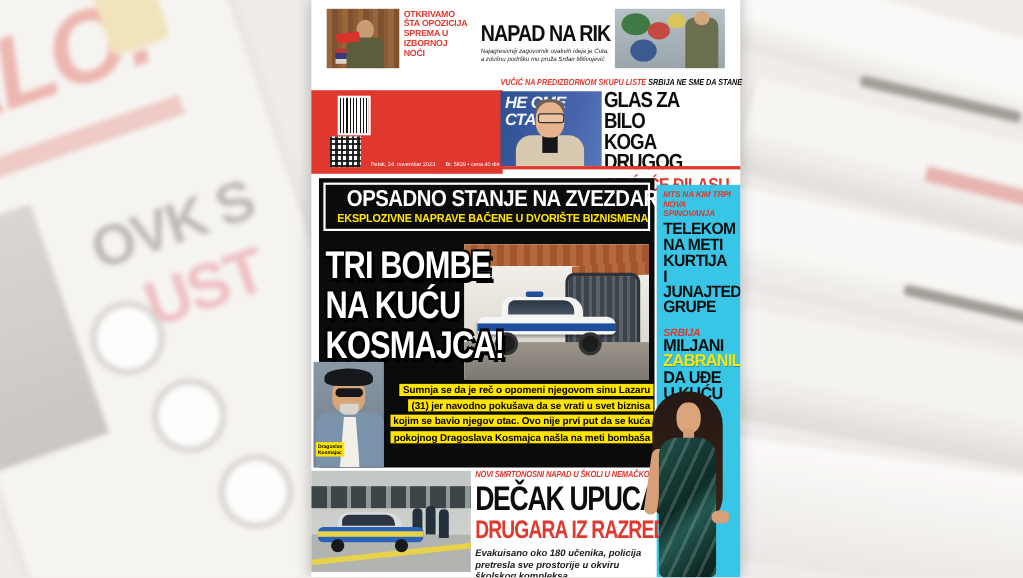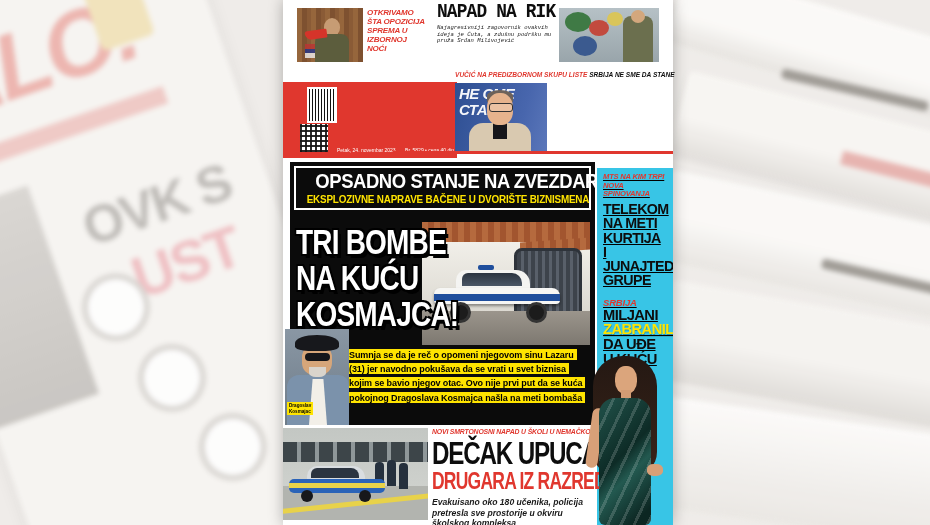--- a/index.html
+++ b/index.html
@@ -1,20 +1,20 @@
 <!DOCTYPE html>
 <html><head>
 <meta charset="utf-8">
 <style>
   html,body{margin:0;padding:0;background:#efecé9;}
   body{background:#efece9;font-family:"Liberation Sans",sans-serif;}
   .canvas{position:relative;width:930px;height:525px;overflow:hidden;background:#efece9;}
   .abs{position:absolute;}
   .pre{white-space:pre-line;}
-  .it{font-style:italic;}
+  .it{}
 
   
   .bg-left{position:absolute;left:-50px;top:-40px;width:340px;height:620px;transform:rotate(-19deg);
     background:#f7f5f2;filter:blur(2.5px);opacity:.9;overflow:hidden;box-shadow:0 0 20px rgba(0,0,0,.08);}
   .bg-alo{position:absolute;left:55px;top:30px;font-size:92px;font-weight:900;font-style:italic;color:#edb1ab;letter-spacing:-4px;}
   .bg-redbar{position:absolute;left:60px;top:150px;width:210px;height:18px;background:#f0c7c3;}
   .bg-grayphoto{position:absolute;left:-10px;top:200px;width:120px;height:220px;background:linear-gradient(#d8d5d1,#c6c3bf);}
   .bg-ovk{position:absolute;left:150px;top:230px;font-size:52px;font-weight:900;color:#bab7b3;letter-spacing:-2px;}
   .bg-ust{position:absolute;left:180px;top:290px;font-size:58px;font-weight:900;color:#f0bcc0;letter-spacing:-2px;}
   .bg-circ{position:absolute;width:56px;height:56px;border-radius:50%;background:#fff;border:6px solid #d9d6d2;}
@@ -37,21 +37,21 @@
   .page{position:absolute;left:283px;top:0;width:390px;height:525px;background:#fff;box-shadow:0 0 14px rgba(0,0,0,.28);}
 
   
   .banner-photo1{left:14px;top:8px;width:66px;height:54px;overflow:hidden;
     background:repeating-linear-gradient(90deg,#96663c 0 5px,#7e5130 5px 10px,#8a5b36 10px 14px);}
   .bp1-head{position:absolute;left:27px;top:10px;width:16px;height:18px;border-radius:50% 50% 45% 45%;background:#c79c74;}
   .bp1-body{position:absolute;left:18px;top:26px;width:34px;height:28px;border-radius:8px 8px 0 0;background:#5c5d3d;}
   .bp1-horn{position:absolute;left:8px;top:22px;width:22px;height:9px;background:#d5342a;border-radius:4px 2px 2px 10px;transform:rotate(-8deg);}
   .bp1-flag{position:absolute;left:8px;top:36px;width:10px;height:14px;background:linear-gradient(#b33 33%,#238 33% 66%,#eee 66%);opacity:.8;}
   .banner-kicker{left:84px;top:9px;width:68px;color:#e0372e;font-weight:800;font-size:8px;line-height:1.12;letter-spacing:-.2px;}
-  .banner-titleblk{left:154px;top:1px;width:118px;font-family:Liberation Mono, monospace;}
+  .banner-titleblk{left:154px;top:20px;width:118px;}
   .banner-title{font-size:21px;font-weight:900;letter-spacing:-1px;color:#0d0d0d;transform:scaleX(.85);transform-origin:left top;white-space:nowrap;line-height:1;}
   .banner-sub{margin-top:3px;font-size:5.6px;font-style:italic;color:#222;line-height:1.2;}
   .banner-photo2{left:276px;top:8px;width:100px;height:54px;overflow:hidden;
     background:linear-gradient(#b6c1c6,#99a5ab);}
   .bp2-blob{position:absolute;border-radius:50%;}
   .bp2-man{position:absolute;right:6px;top:8px;width:30px;height:46px;background:#6b6f4e;border-radius:8px 8px 0 0;}
   .bp2-manhead{position:absolute;right:14px;top:2px;width:14px;height:13px;border-radius:50%;background:#d3a77d;}
 
   
   .masthead{left:0;top:82px;width:174px;height:76px;background:#e0372e;}
@@ -100,26 +100,26 @@
   .main-headline{position:absolute;left:6px;top:62px;z-index:3;color:#fff;font-size:35px;font-weight:900;line-height:1.03;letter-spacing:-1px;transform:scaleX(.8);transform-origin:left top;
     text-shadow:2px 2px 0 #000,-2px -2px 0 #000,2px -2px 0 #000,-2px 2px 0 #000,4px 4px 0 #000;}
   .kosmajac{position:absolute;left:-5px;top:167px;width:64px;height:96px;z-index:4;overflow:hidden;background:linear-gradient(#8a97a4,#6e7c89);}
   .km-cap{position:absolute;left:10px;top:6px;width:44px;height:16px;border-radius:50% 50% 30% 30%;background:#17181c;}
   .km-face{position:absolute;left:17px;top:16px;width:30px;height:30px;border-radius:40%;background:#d6a67a;}
   .km-glasses{position:absolute;left:20px;top:24px;width:25px;height:8px;background:#15161a;border-radius:4px;}
   .km-beard{position:absolute;left:24px;top:38px;width:17px;height:10px;border-radius:0 0 40% 40%;background:#d9d4cc;}
   .km-jacket{position:absolute;left:2px;top:46px;width:62px;height:50px;border-radius:12px 10px 0 0;background:#7b92ab;}
   .km-shirt{position:absolute;left:24px;top:50px;width:18px;height:46px;background:#f2efe8;clip-path:polygon(20% 0,80% 0,100% 100%,0 100%);}
   .km-caption{position:absolute;left:2px;bottom:10px;background:#ffe400;color:#000;font-size:4.6px;font-weight:700;line-height:1.2;padding:1px 2px;}
-  .ms-body{position:absolute;left:56px;top:185px;width:248px;text-align:left;font-size:9px;font-weight:700;line-height:1.6;letter-spacing:-.1px;color:#000;}
+  .ms-body{position:absolute;left:56px;top:185px;width:248px;text-align:right;font-size:9px;font-weight:700;line-height:1.6;letter-spacing:-.1px;color:#000;}
   .hl{background:#ffe400;padding:.5px 3px;-webkit-box-decoration-break:clone;box-decoration-break:clone;}
 
   
   .sidebar{left:314px;top:168px;width:76px;height:357px;background:#38c5e6;overflow:hidden;}
-  .sb-pad{position:absolute;left:6px;top:5px;right:3px;text-decoration:underline;}
+  .sb-pad{position:absolute;left:6px;top:5px;right:3px;}
   .sb-kicker{color:#e0372e;font-weight:800;font-style:italic;font-size:7.6px;line-height:1.15;letter-spacing:-.2px;}
   .sb-headline{margin-top:3px;color:#0d0d0d;font-weight:900;font-size:15px;line-height:.95;letter-spacing:-.6px;transform:scaleX(.95);transform-origin:left top;}
   .sb-skandal{margin-top:9px;color:#e0372e;font-weight:800;font-style:italic;font-size:9.5px;letter-spacing:-.2px;}
   .sb-line{color:#0d0d0d;font-weight:900;font-size:15.5px;line-height:.95;letter-spacing:-.6px;transform:scaleX(.95);transform-origin:left top;}
   .sb-line.yellow{color:#ffe400;text-shadow:.5px .5px 0 rgba(0,0,0,.25);}
 
   
   .woman{left:294px;top:356px;width:96px;height:169px;z-index:6;}
   .wm-hair{position:absolute;left:16px;top:0;width:64px;height:120px;border-radius:30px 30px 24px 24px;background:linear-gradient(#241813,#3a2418);}
   .wm-face{position:absolute;left:38px;top:10px;width:22px;height:28px;border-radius:45%;background:#dba57c;}
@@ -217,20 +217,25 @@
     </div>
     <div class="abs vucic">
       <div class="vp-sign pre">НЕ СМЕ
 СТАНЕ!</div>
       <div class="vp-body"></div>
       <div class="vp-neck"></div>
       <div class="vp-hair"></div>
       <div class="vp-head"></div>
       <div class="vp-glasses"></div>
     </div>
+    <div class="abs hdl-right">
+      <div class="hdl-black pre">GLAS ZA BILO
+KOGA DRUGOG</div>
+      <div class="hdl-red">OTIĆI ĆE ĐILASU</div>
+    </div>
     <div class="abs red-divider"></div>
 
     <div class="abs main-story">
       <div class="ms-headerbox">
         <div class="ms-header">OPSADNO STANJE NA ZVEZDARI</div>
         <div class="ms-subheader">EKSPLOZIVNE NAPRAVE BAČENE U DVORIŠTE BIZNISMENA</div>
       </div>
       <div class="police-photo">
         <div class="pp-tiles"></div>
         <div class="pp-wall"></div>

